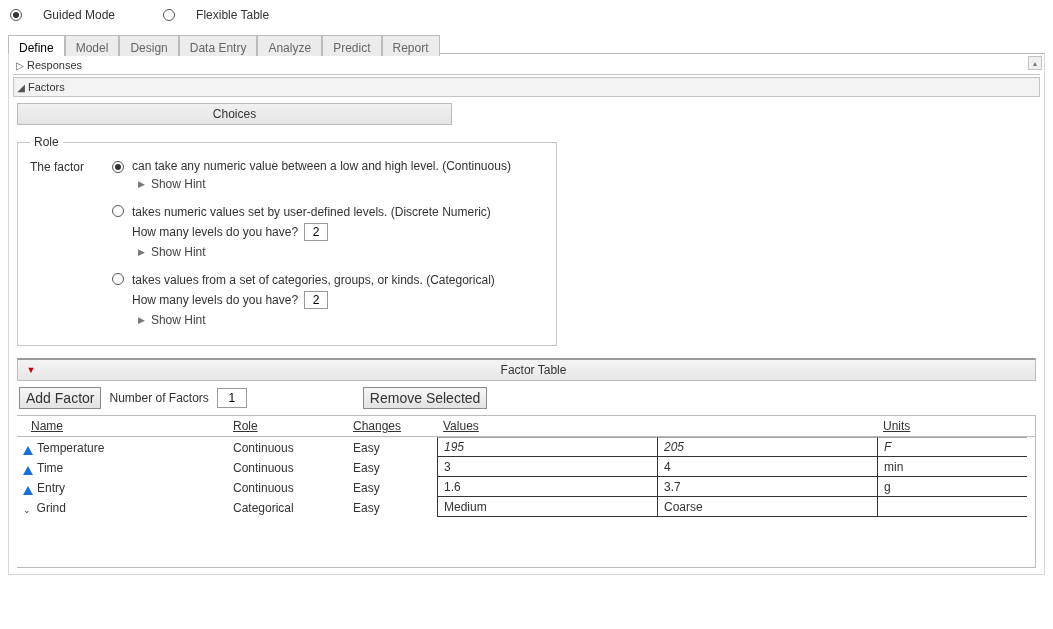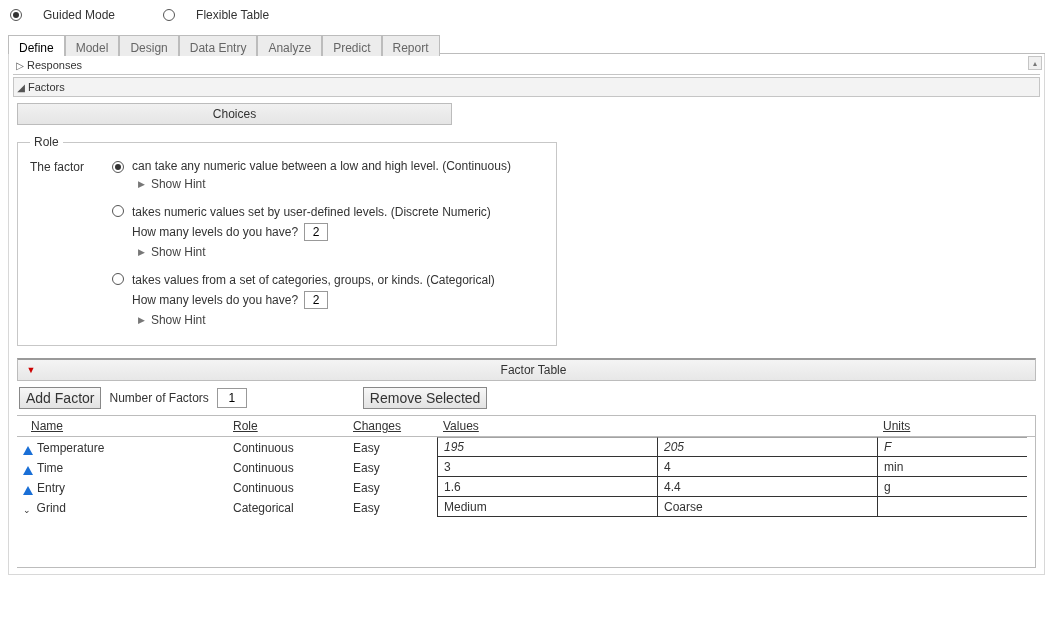--- a/index.html
+++ b/index.html
@@ -287,21 +287,21 @@
             <div class="cell-border">min</div>
           </div>
           <div class="grid-row">
             <div class="name-cell">
               <span class="tri-blue"></span>
               <span>Entry</span>
             </div>
             <div>Continuous</div>
             <div>Easy</div>
             <div class="cell-border">1.6</div>
-            <div class="cell-border">4.4</div>
+            <div class="cell-border">3.7</div>
             <div class="cell-border">g</div>
           </div>
           <div class="grid-row">
             <div class="name-cell">
               <span class="tri-down-sm">⌄</span>
               <span>Grind</span>
             </div>
             <div>Categorical</div>
             <div>Easy</div>
             <div class="cell-border">Medium</div>

